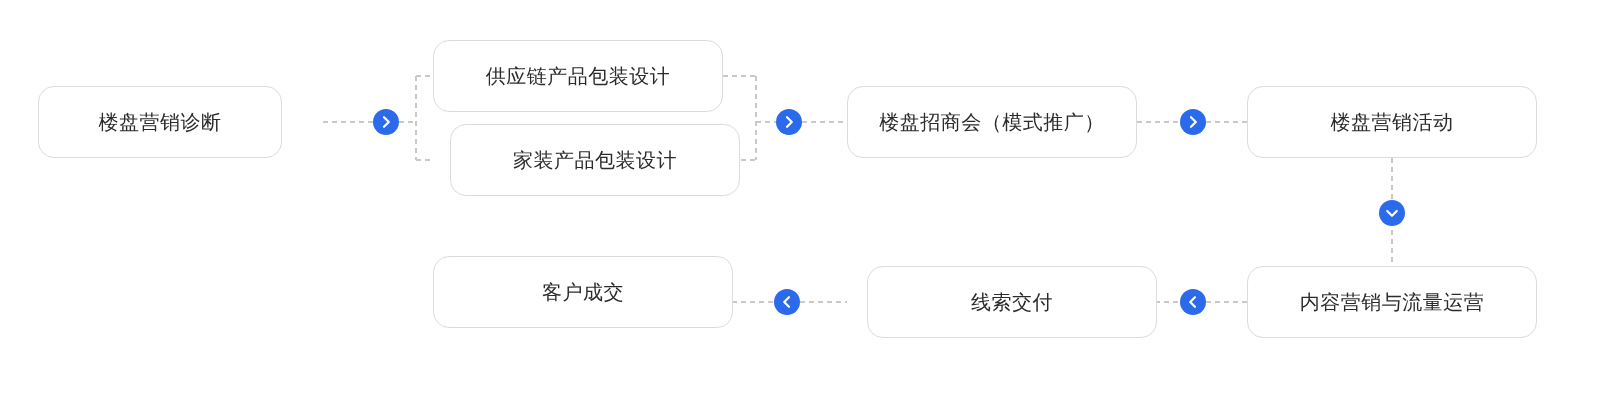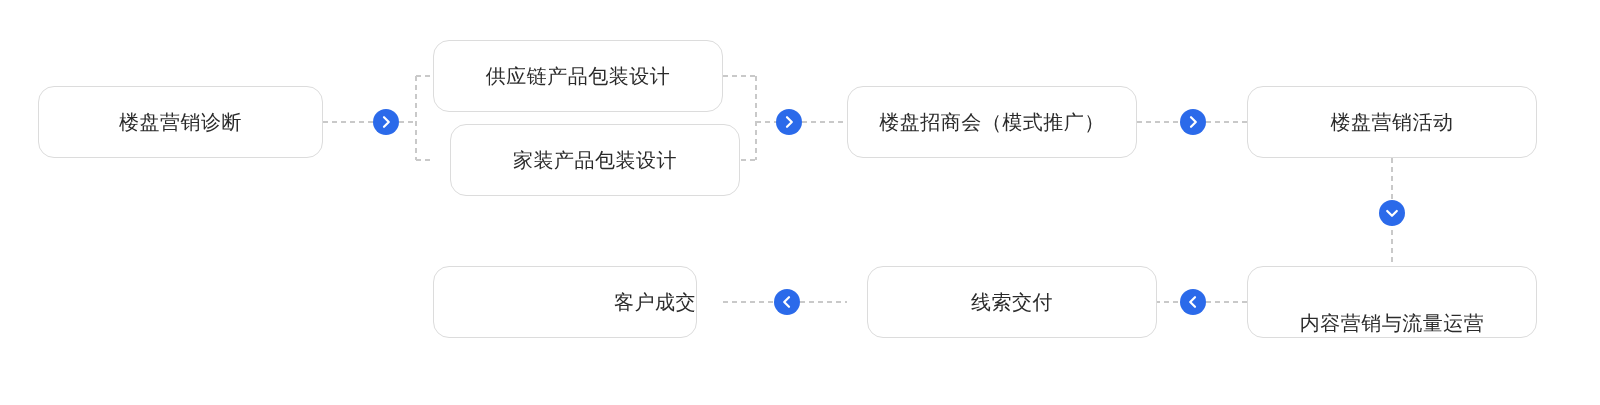--- a/index.html
+++ b/index.html
@@ -39,28 +39,28 @@
   .arrow{
     position:absolute;width:26px;height:26px;border-radius:50%;
     background:var(--accent);
     display:flex;align-items:center;justify-content:center;
   }
   .arrow svg{display:block;}
   .arrow.down svg{transform:rotate(90deg);}
   .arrow.left svg{transform:rotate(180deg);}
 
   
-  .n-a {left:38px;  top:86px;  width:285px;}
+  .n-a {left:38px;  top:86px;  width:244px;}
   .n-b1{left:433px; top:40px;  width:290px;}
   .n-b2{left:433px; top:124px; width:290px;margin-left:17px;}
   .n-c {left:847px; top:86px;  width:290px;}
   .n-d {left:1247px;top:86px;  width:290px;}
-  .n-d2{left:1247px;top:266px; width:290px;align-items:flex-end;}
+  .n-d2{left:1247px;top:266px; width:290px;}
   .n-c2{left:847px; top:266px; width:290px;margin-left:20px;}
-  .n-b3{left:433px; top:266px; width:264px;justify-content:flex-end;}
+  .n-b3{left:433px; top:256px; width:300px;}
 
   
   .c1{left:373px; top:109px;}
   .c2{left:776px; top:109px;}
   .c3{left:1180px;top:109px;}
   .c4{left:1379px;top:200px;}
   .c5{left:1180px;top:289px;}
   .c6{left:774px; top:289px;}
 
   

